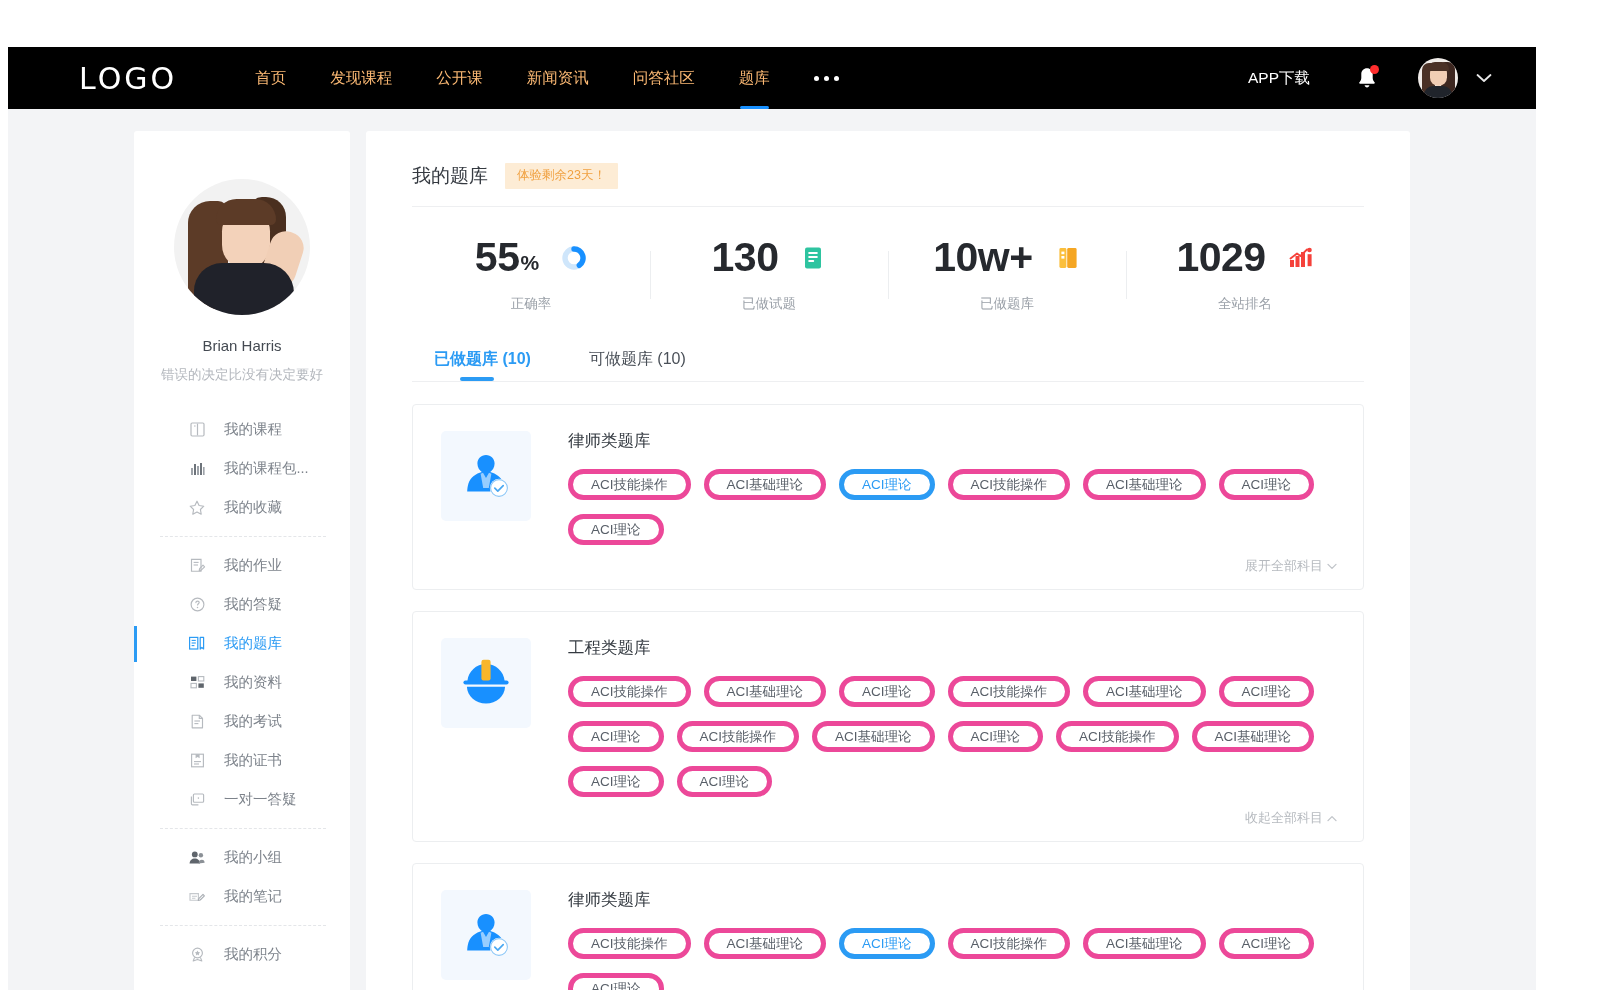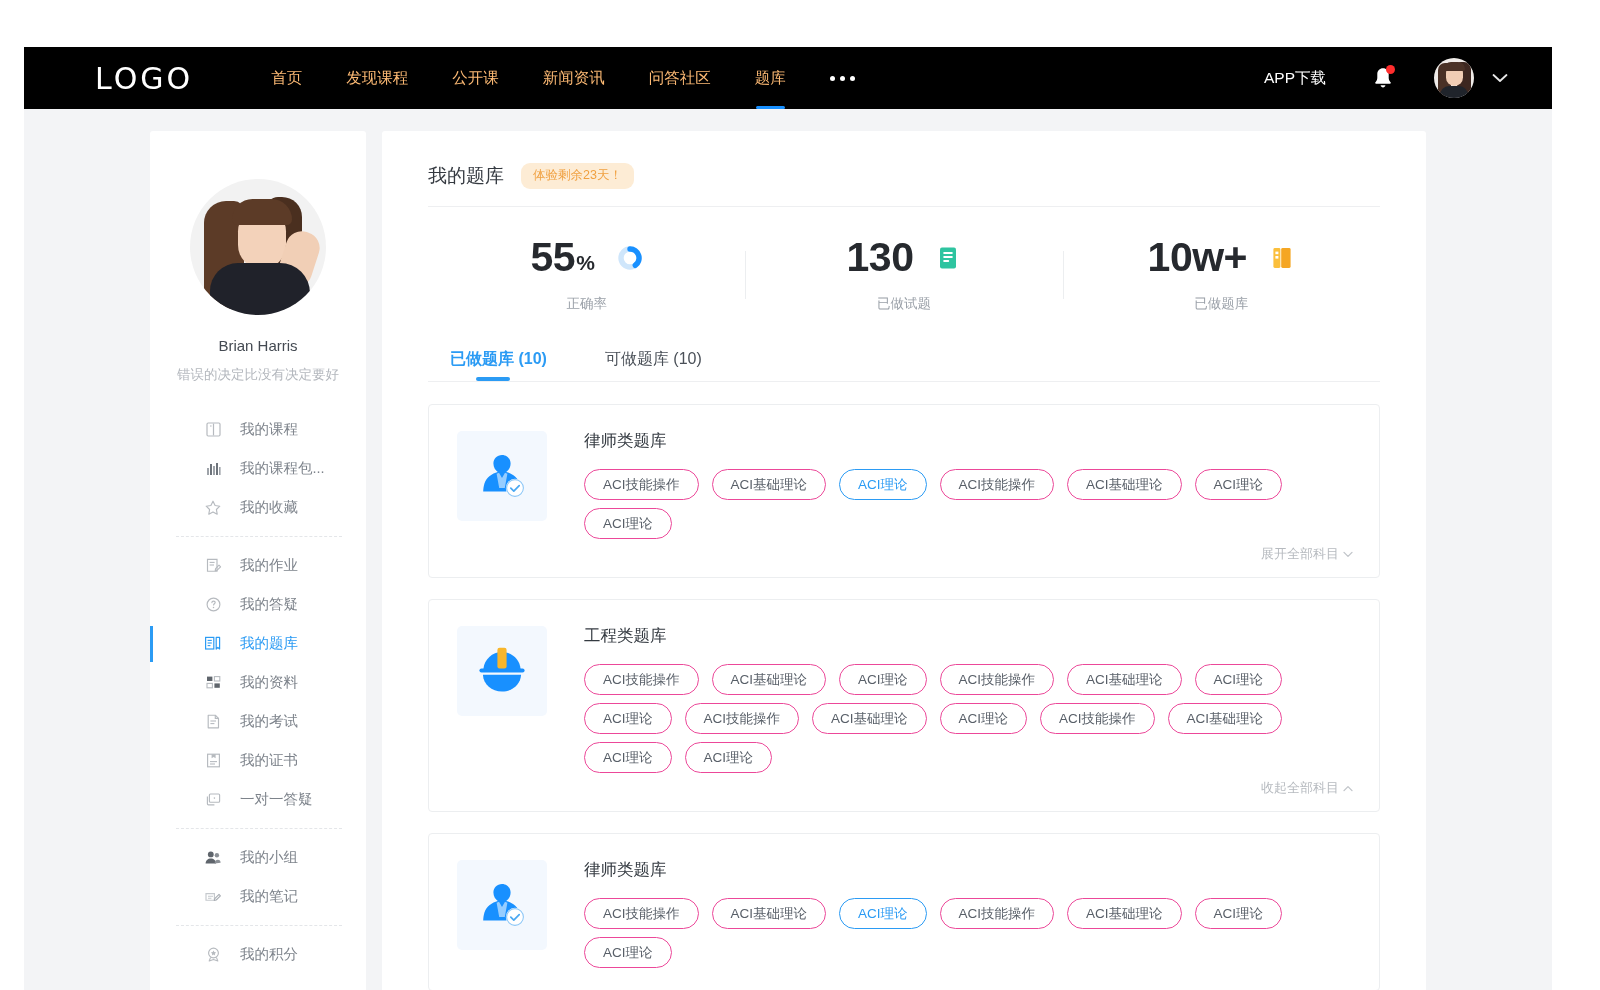--- a/index.html
+++ b/index.html
@@ -6,21 +6,21 @@
   html,body{ width:1600px; height:990px; }
   body{
     background:#ffffff;
     font-family:"Liberation Sans","DejaVu Sans",sans-serif;
     -webkit-font-smoothing:antialiased;
     overflow:hidden;
   }
 
   
   #page{
-    position:absolute; left:24px; top:47px; width:1528px; height:943px;
+    position:absolute; left:8px; top:47px; width:1528px; height:943px;
     background:#f3f4f6;
     overflow:hidden;
   }
 
   
   #topnav{
     position:absolute; left:0; top:0; width:1528px; height:62px;
     background:#000000;
     display:flex; align-items:center;
   }
@@ -104,21 +104,21 @@
     background:#ffffff; border-radius:3px;
   }
   #mhead{
     margin:0 46px; padding-top:32px; padding-bottom:17px;
     border-bottom:1px solid #eeeff1;
     display:flex; align-items:center;
   }
   #mtitle{ font-size:19px; color:#353a41; }
   #trial{
     margin-left:17px; background:#fdecd5; color:#f0a040;
-    font-size:12.5px; border-radius:9px; padding:4px 12px 5px;
+    font-size:12.5px; border-radius:1px; padding:4px 12px 5px;
   }
 
   
   #stats{ display:flex; margin:0 46px; padding-top:30px; }
   .stat{ flex:1; position:relative; text-align:center; }
   .stat + .stat::before{
     content:""; position:absolute; left:0; top:14px; width:1px; height:48px;
     background:#eceef0;
   }
   .statrow{ display:flex; align-items:center; justify-content:center; }
@@ -147,23 +147,23 @@
     padding:22px 26px 14px 28px; display:flex; background:#fff;
   }
   .qthumb{
     width:90px;height:90px;border-radius:5px;background:#f3f8fe;flex:none;
     display:flex;align-items:center;justify-content:center; margin-top:4px;
   }
   .qbody{ flex:1; margin-left:37px; min-width:0; }
   .qtitle{ font-size:16.5px; color:#343a41; margin-top:3px; }
   .qtags{ display:flex; flex-wrap:wrap; margin-top:17px; }
   .qtag{
-    border:1px solid #ec4899; border-radius:17px; height:31px;
+    border:5px solid #ec4899; border-radius:17px; height:31px;
     display:flex; align-items:center; padding:0 18px; margin-right:13px;
-    margin-bottom:8px; font-size:13.5px; color:#585f68; cursor:pointer;
+    margin-bottom:14px; font-size:13.5px; color:#585f68; cursor:pointer;
     white-space:nowrap; background:#fff;
   }
   .qtag.sel{ border-color:#2b9bf4; color:#2b9bf4; }
   .qmore{
     display:flex; justify-content:flex-end; align-items:center;
     font-size:13px; color:#b6babf; margin-top:-2px; cursor:pointer;
   }
   .qmore svg{ margin-left:4px; }
 
   svg{ display:block; }
@@ -416,20 +416,36 @@
                 <svg width="24" height="26" viewBox="0 0 24 26">
                   <rect x="3.4" y="3" width="7" height="20" rx="1.4" fill="#fbbf3c"></rect>
                   <rect x="11.2" y="3" width="9.4" height="20" rx="1.4" fill="#f5a623"></rect>
                   <rect x="5.4" y="6.6" width="3" height="2.6" fill="#ffffff"></rect>
                   <rect x="5.4" y="11" width="3" height="2.6" fill="#ffffff"></rect>
                 </svg>
               </span>
             </div>
             <div class="statlabel">已做题库</div>
           </div>
+          <div class="stat">
+            <div class="statrow">
+              <span class="statnum">1029</span>
+              <span class="staticon">
+                <svg width="26" height="24" viewBox="0 0 26 24">
+                  <rect x="2" y="14" width="4" height="7" fill="#f5413a"></rect>
+                  <rect x="7.5" y="10" width="4" height="11" fill="#f5413a"></rect>
+                  <rect x="13" y="6" width="4" height="15" fill="#f5413a"></rect>
+                  <path d="M2.5 12.5L9 7.5l3.5 2.5L19 3.5" fill="none" stroke="#f5413a" stroke-width="1.8" stroke-linecap="round" stroke-linejoin="round"></path>
+                  <circle cx="21.5" cy="4" r="2.3" fill="#f5413a"></circle>
+                  <path d="M19.6 8.2h4v12h-4z" fill="#f5413a"></path>
+                </svg>
+              </span>
+            </div>
+            <div class="statlabel">全站排名</div>
+          </div>
         </div>
 
       <div id="tabs">
           <div class="tab active">已做题库 (10)</div>
           <div class="tab">可做题库 (10)</div>
         </div>
       <div id="tabline"></div>
 
       <div id="cards">
           <div class="qcard">

